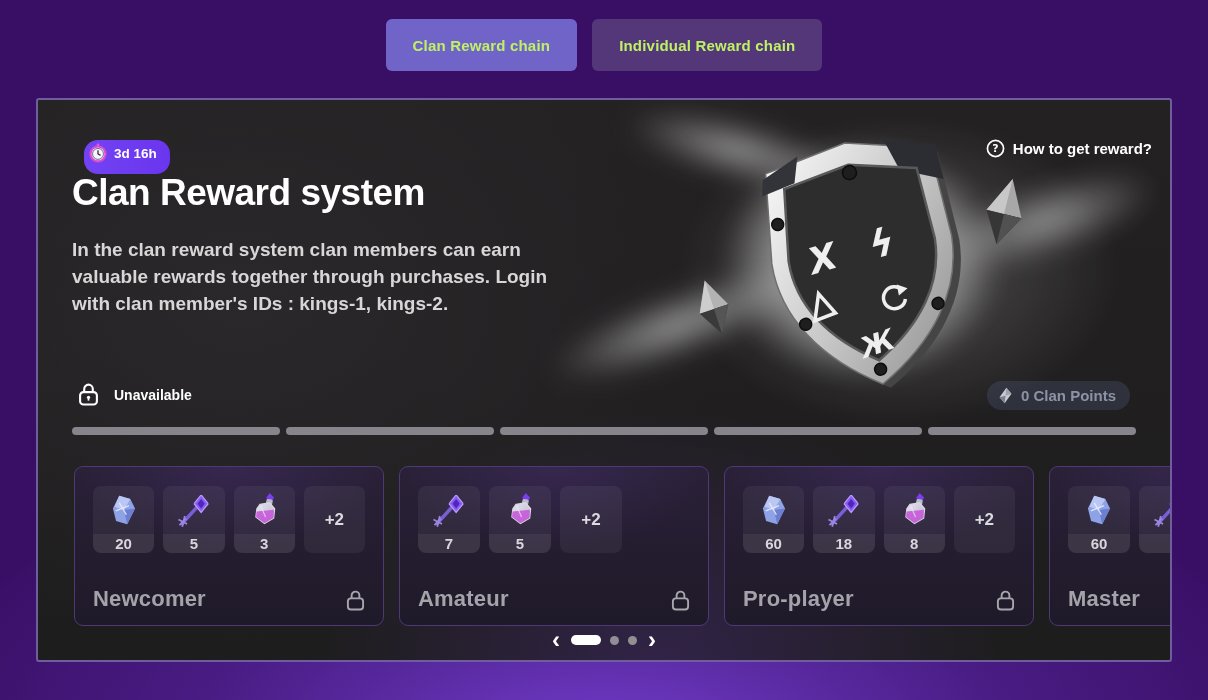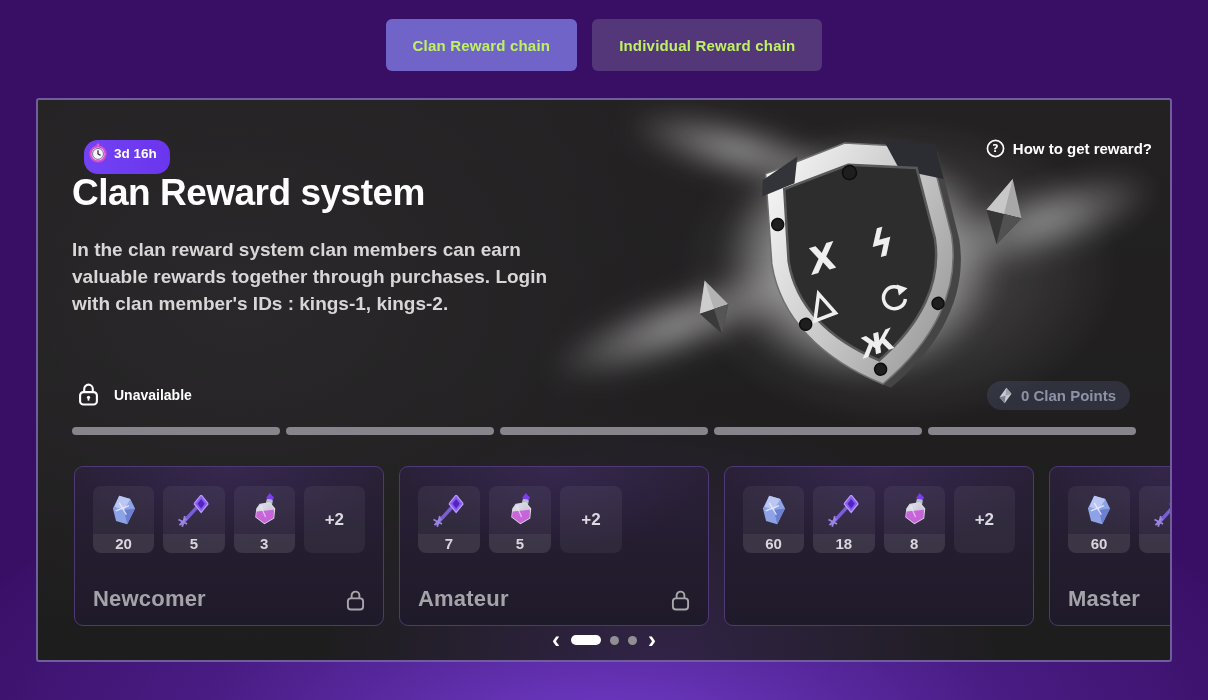--- a/index.html
+++ b/index.html
@@ -335,20 +335,28 @@
         <div class="tile">
           <div class="art">
               <svg width="38" height="38">
                 <use href="#sym-potion"></use>
               </svg>
             </div>
           <div class="num">8</div>
         </div>
         <div class="tile more">+2</div>
       </div>
+      <div class="card-foot">
+        <span class="card-title">Pro-player</span>
+        <span class="card-lock">
+          <svg viewBox="0 0 22 26" width="19" height="23">
+              <use href="#sym-lock"></use>
+            </svg>
+        </span>
+      </div>
     </div>
 
     <div class="card">
       <div class="tiles">
         <div class="tile">
           <div class="art">
               <svg width="38" height="38">
                 <use href="#sym-gem"></use>
               </svg>
             </div>

